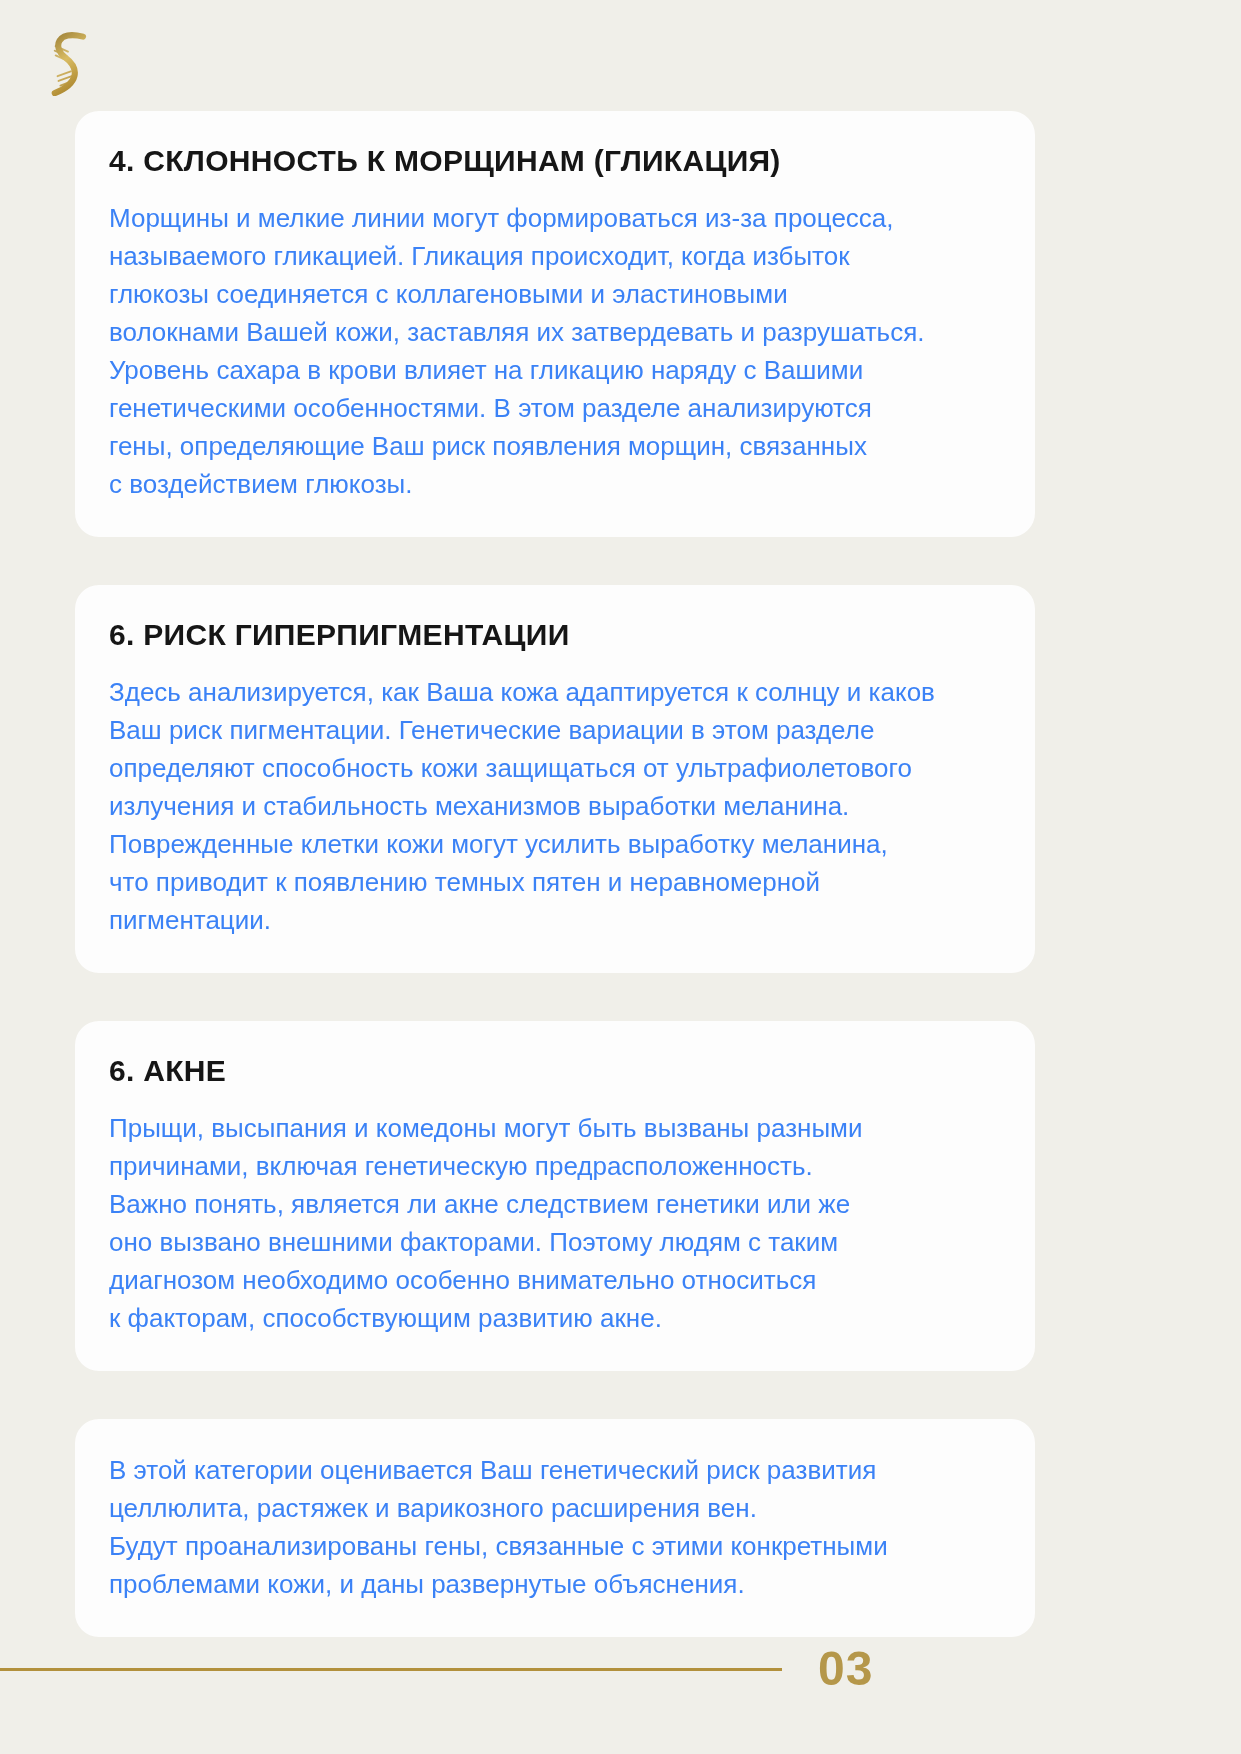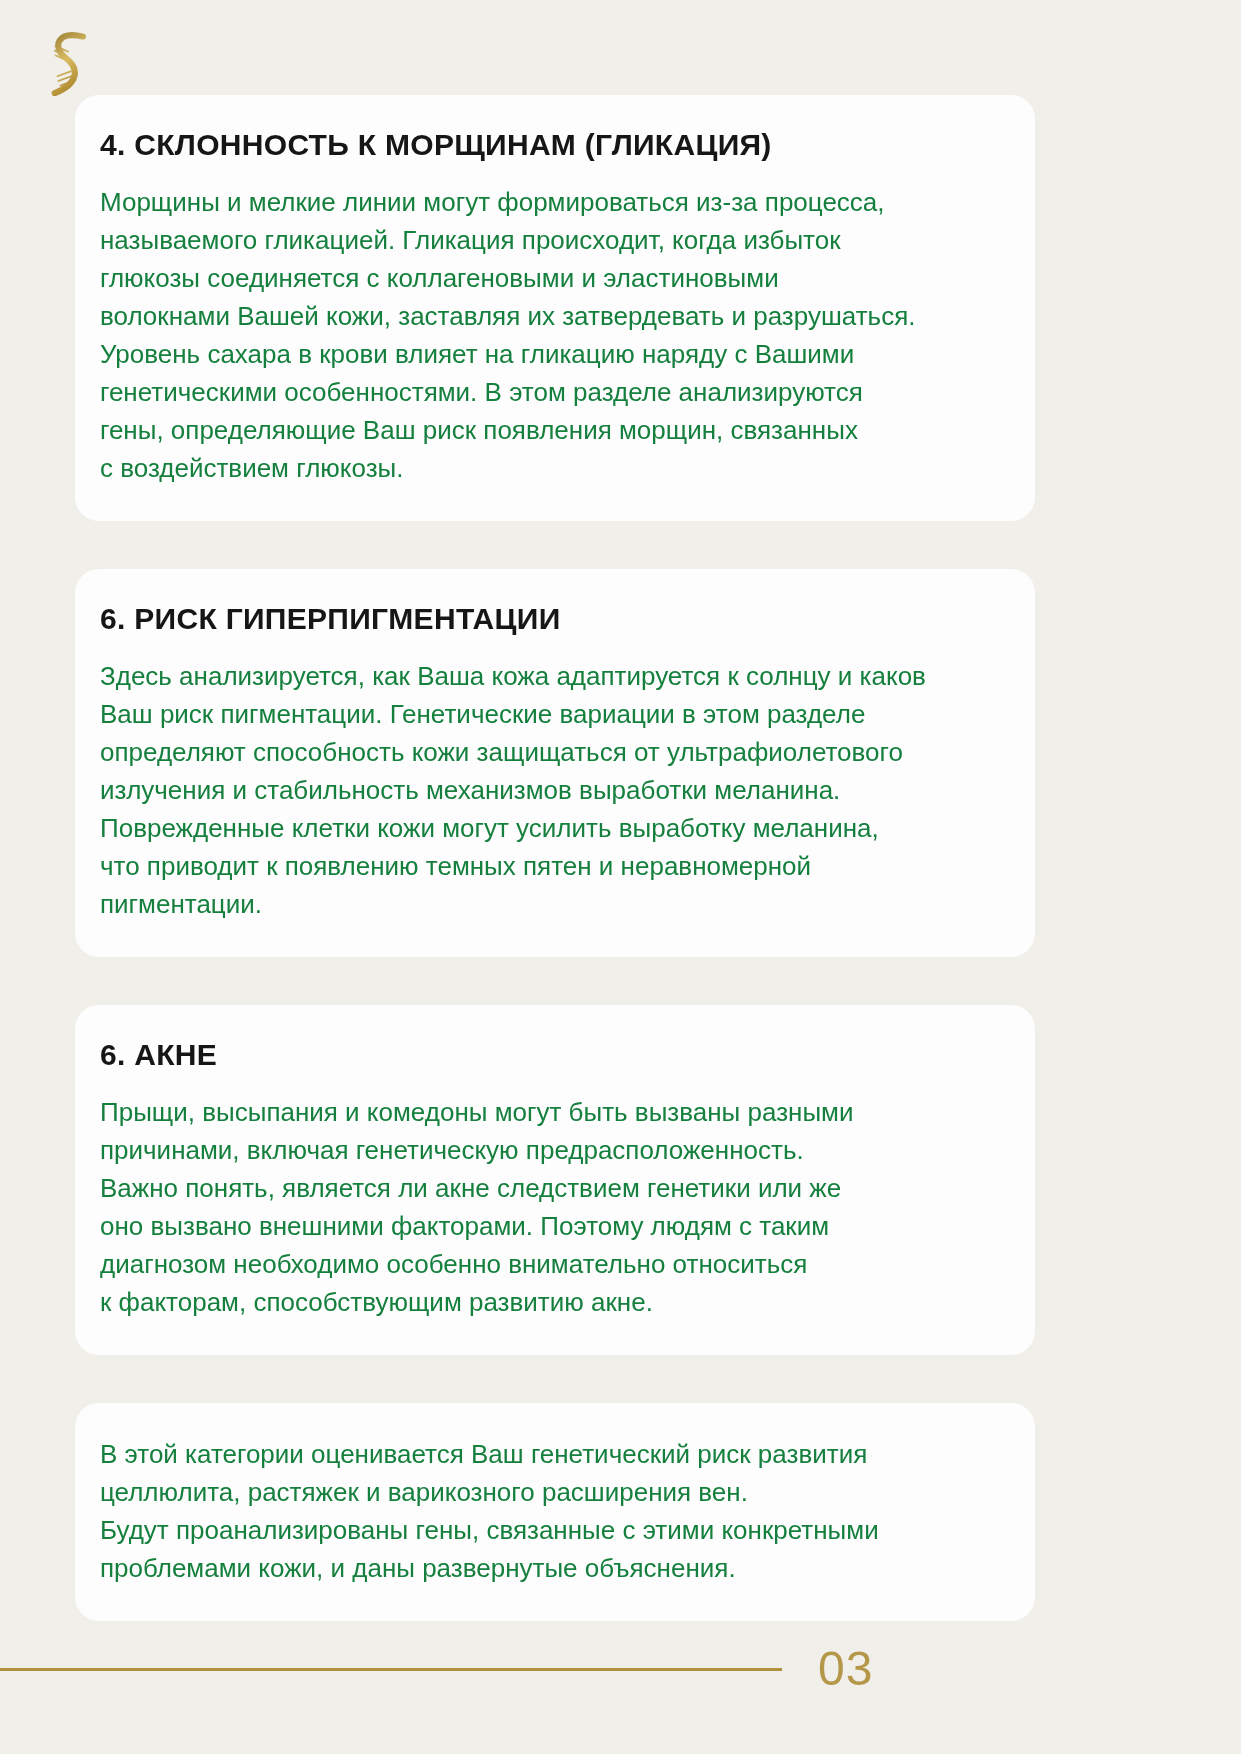--- a/index.html
+++ b/index.html
@@ -27,55 +27,56 @@
   }
   .cards {
     position: absolute;
     left: 75px;
     top: 95px;
     width: 960px;
   }
   .card {
     background: #fdfdfd;
     border-radius: 24px;
-    padding: 32px 40px 34px 25px;
+    padding: 32px 40px 34px 34px;
     margin-bottom: 48px;
+    margin-top: 16px;
   }
   .card-heading {
     margin: 0 0 20px 0;
     font-size: 30px;
     line-height: 36px;
     font-weight: 700;
     letter-spacing: 0.3px;
     color: #161616;
   }
   .card-body {
     margin: 0;
     font-size: 26px;
     line-height: 38px;
     font-weight: 400;
-    color: #15803d;
+    color: #3b82f6;
     white-space: pre-line;
   }
   .footer-line {
     position: absolute;
     left: 0;
     top: 1668px;
     width: 782px;
     height: 3px;
     background: #b2903c;
   }
   .page-number {
     position: absolute;
     left: 818px;
     top: 1644px;
     width: 90px;
     font-size: 48px;
     line-height: 50px;
-    font-weight: 400;
+    font-weight: 700;
     letter-spacing: 1px;
     color: #b5974a;
   }
 </style>
 </head>
 <body>
 
 <div class="page">
 
   <svg class="logo" viewBox="0 0 48 70" fill="none" xmlns="http://www.w3.org/2000/svg">

